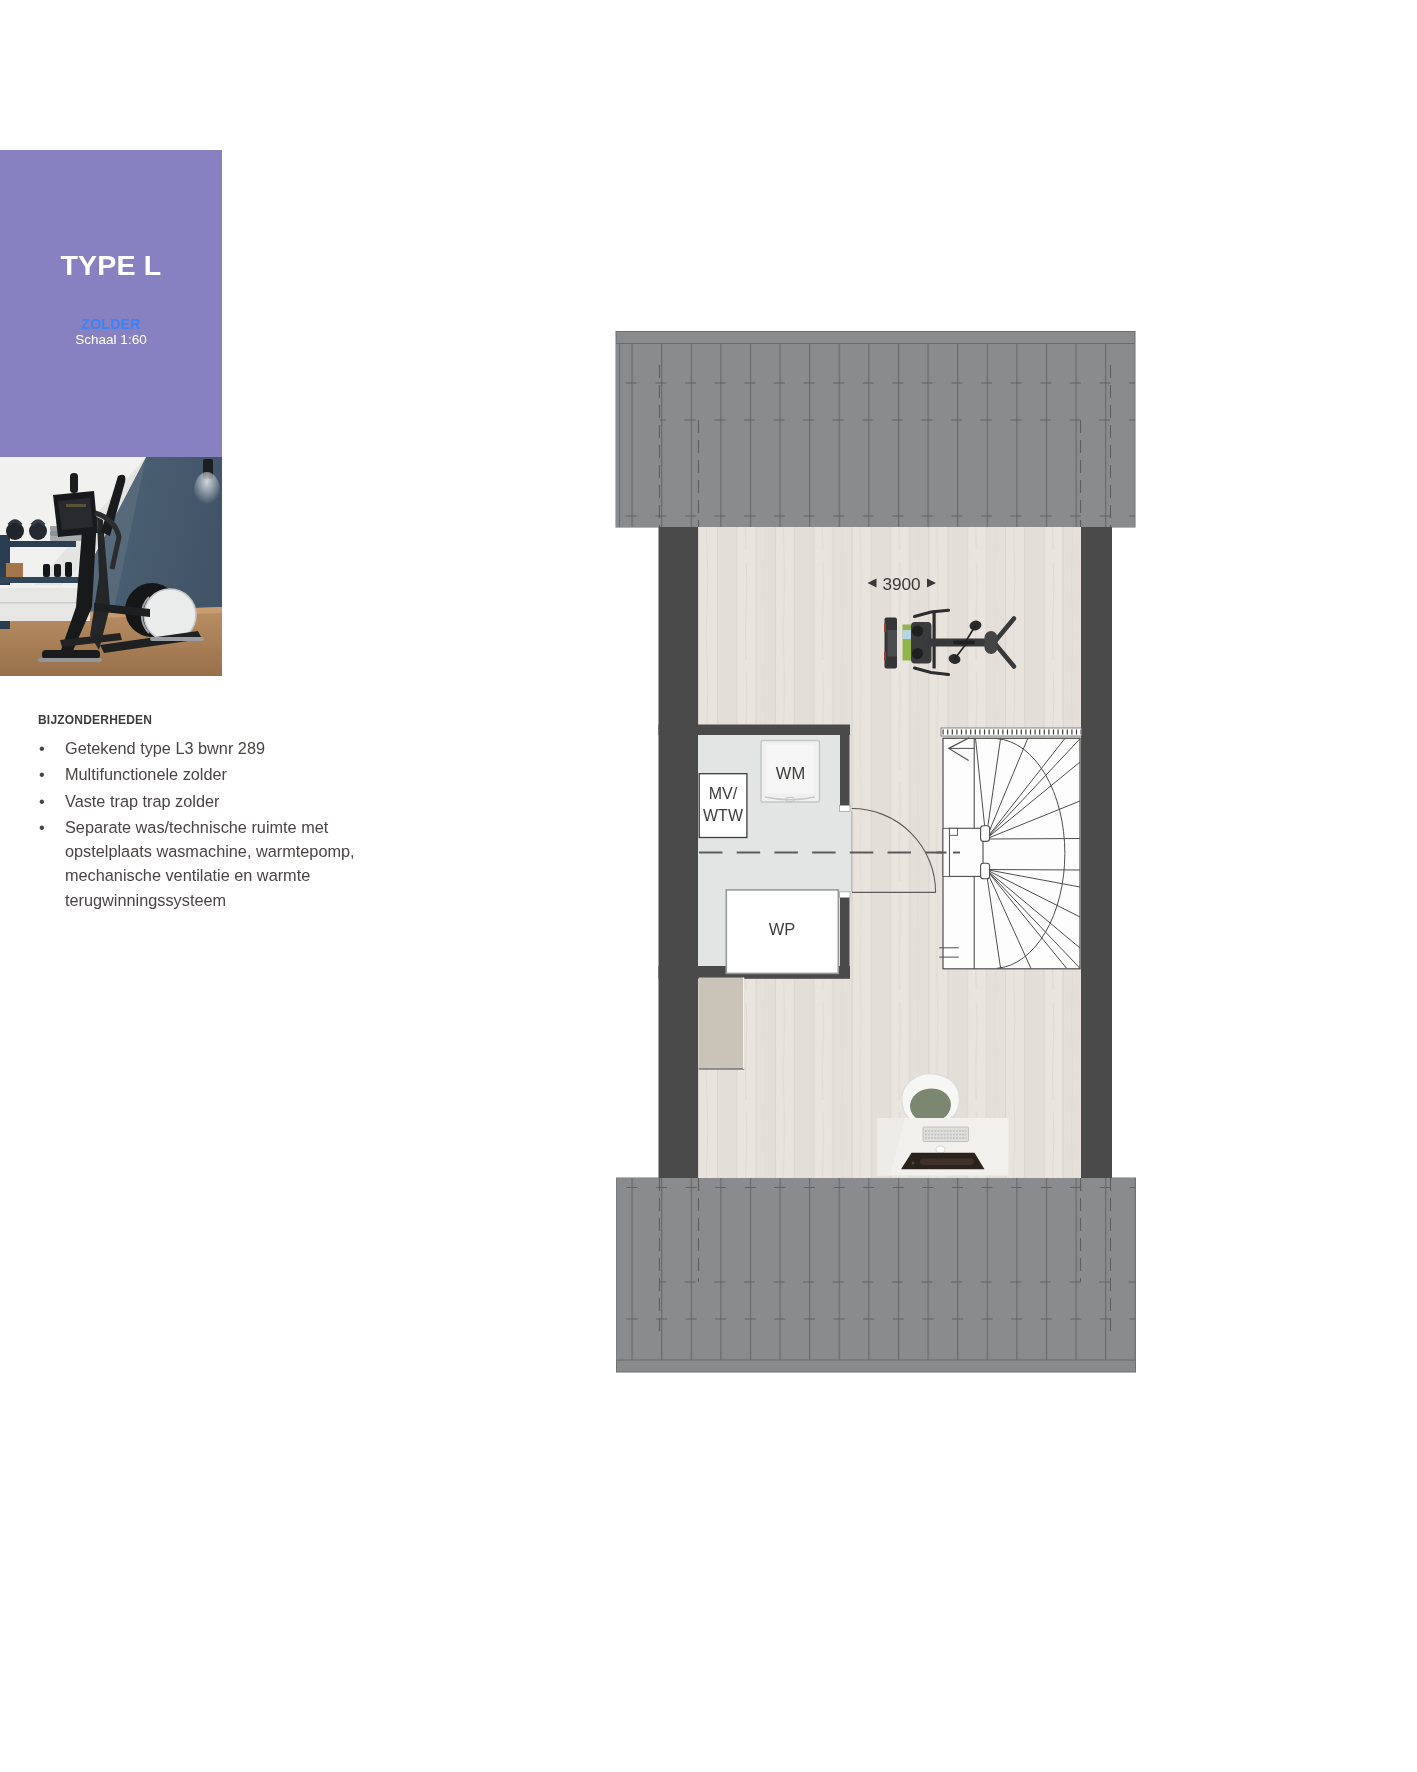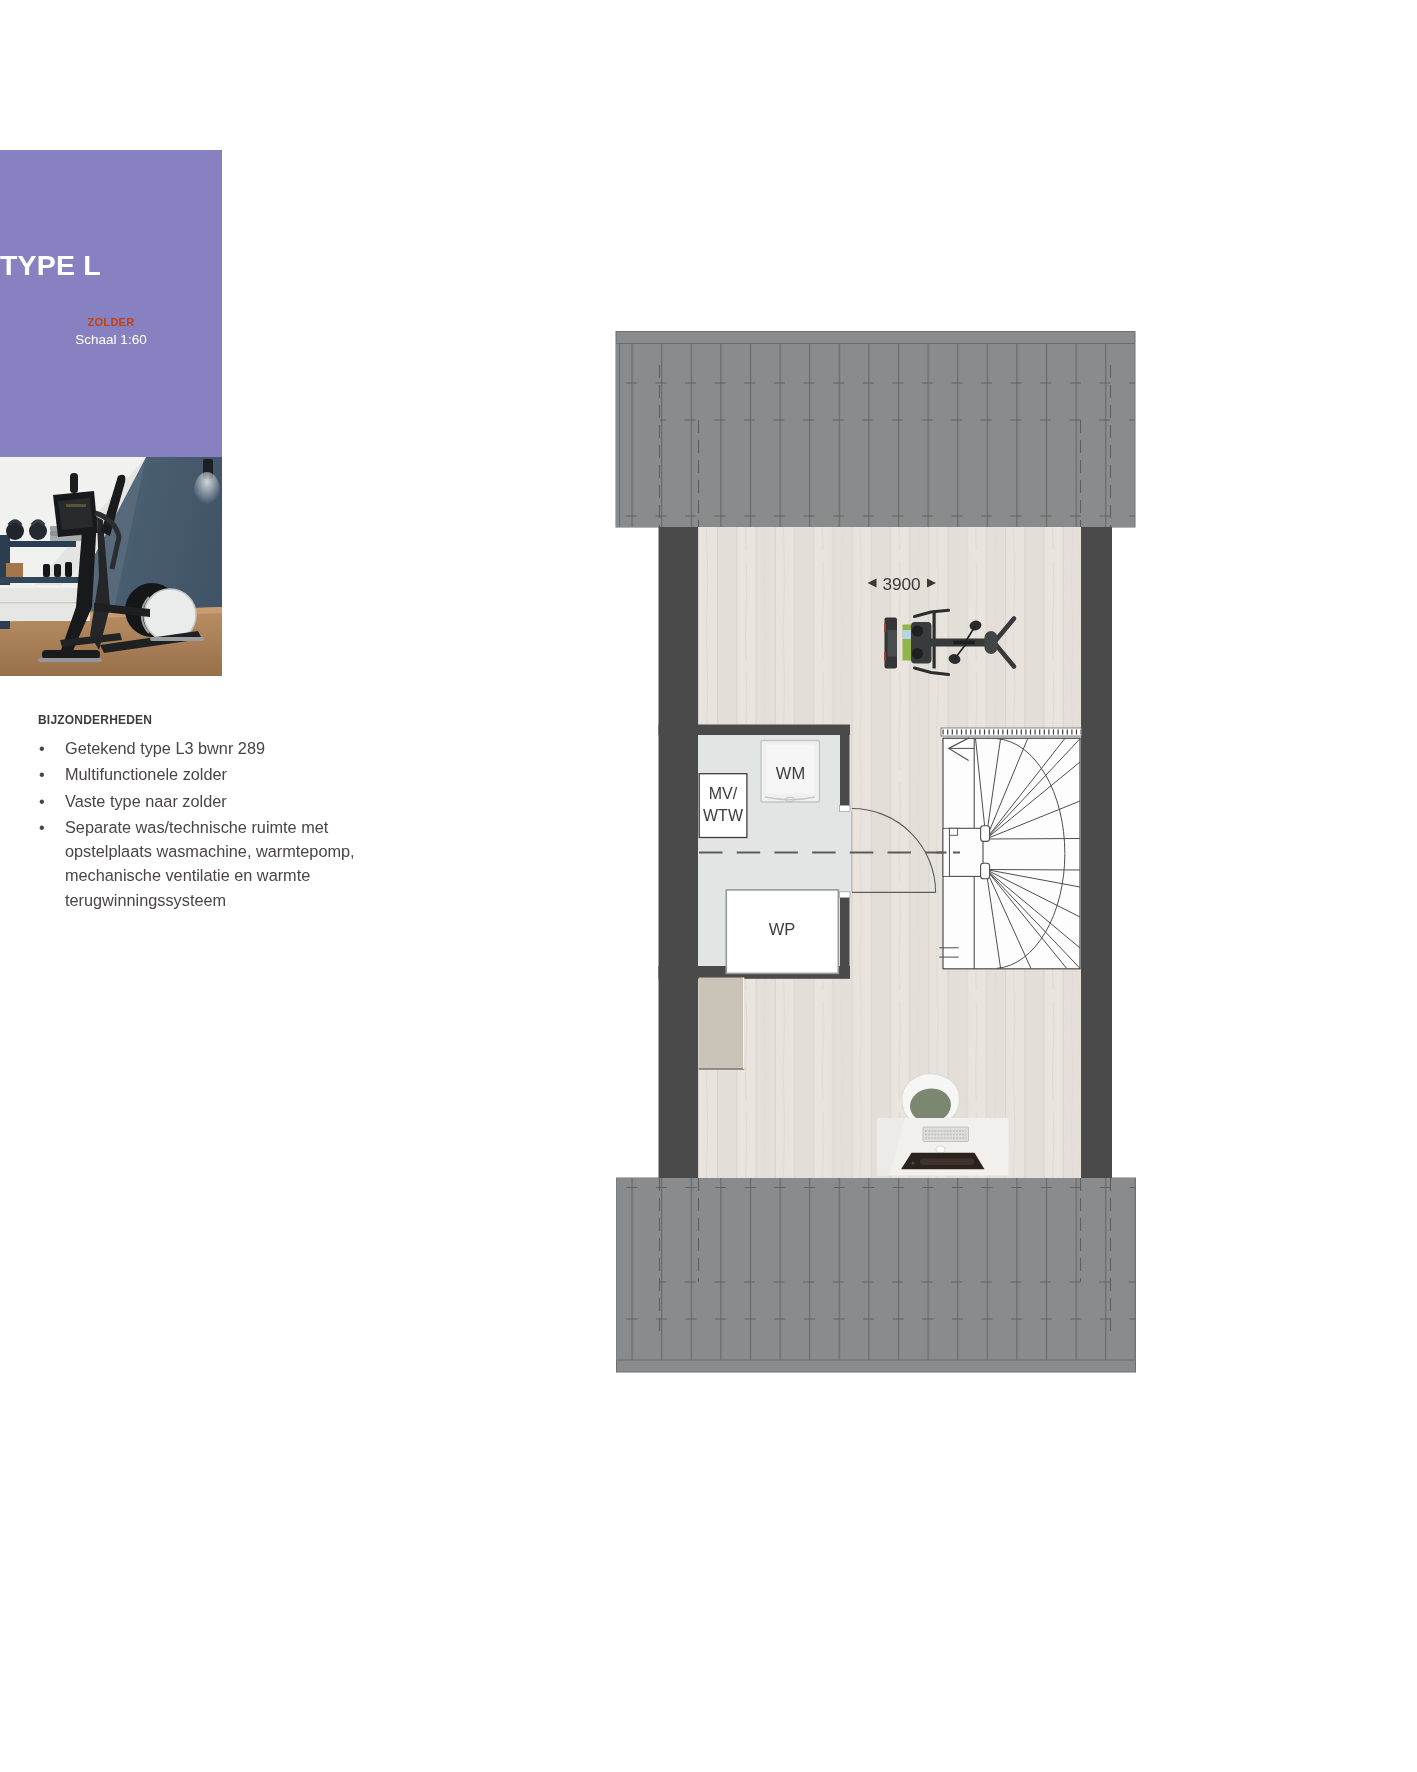--- a/index.html
+++ b/index.html
@@ -5,23 +5,23 @@
   html,body{margin:0;padding:0;}
   body{width:1417px;height:1772px;background:#ffffff;position:relative;
        font-family:"Liberation Sans", sans-serif;}
   .abs{position:absolute;}
 </style>
 </head>
 <body>
 
 <div class="abs" style="left:0;top:150px;width:222px;height:307px;background:#8781c1;"></div>
 
-<div class="abs" style="left:0;top:249px;width:222px;color:#ffffff;font-size:28.5px;font-weight:bold;letter-spacing:0.2px;">TYPE&nbsp;L</div>
-
-<div class="abs" style="left:0;top:316px;width:222px;text-align:center;color:#c2410c;font-size:11px;font-weight:bold;letter-spacing:0.3px;">ZOLDER</div>
+<div class="abs" style="left:0;top:249px;width:222px;text-align:center;color:#ffffff;font-size:28.5px;font-weight:bold;letter-spacing:0.2px;">TYPE&nbsp;L</div>
+
+<div class="abs" style="left:0;top:316px;width:222px;text-align:center;color:#3b82f6;font-size:14px;font-weight:bold;letter-spacing:0.3px;">ZOLDER</div>
 
 <div class="abs" style="left:0;top:332px;width:222px;text-align:center;color:#ffffff;font-size:13.5px;">Schaal 1:60</div>
 
 <svg class="abs" style="left:0;top:457px;" width="222" height="219" viewBox="0 0 222 219">
   <defs>
     <linearGradient id="floorg" x1="0" y1="0" x2="0" y2="1">
       <stop offset="0" stop-color="#bb8f64"></stop>
         <stop offset="1" stop-color="#97704a"></stop>
     </linearGradient>
     <linearGradient id="wallg" x1="0" y1="0" x2="1" y2="0.3">
@@ -107,21 +107,21 @@
         <tr>
           <td style="width:24px;vertical-align:top;">•</td>
           <td>Getekend type L3 bwnr 289</td>
         </tr>
     <tr>
           <td style="vertical-align:top;">•</td>
           <td>Multifunctionele zolder</td>
         </tr>
     <tr>
           <td style="vertical-align:top;">•</td>
-          <td>Vaste type naar zolder</td>
+          <td>Vaste trap trap zolder</td>
         </tr>
     <tr>
           <td style="vertical-align:top;">•</td>
           <td style="white-space:nowrap;margin-left:16px;">Separate was/technische ruimte met<br>opstelplaats wasmachine, warmtepomp,<br>mechanische ventilatie en warmte<br>terugwinningssysteem</td>
         </tr>
   </tbody>
     </table>
 </div>
 
 <svg class="abs" style="left:610px;top:325px;" width="530" height="1055" viewBox="610 325 530 1055">

